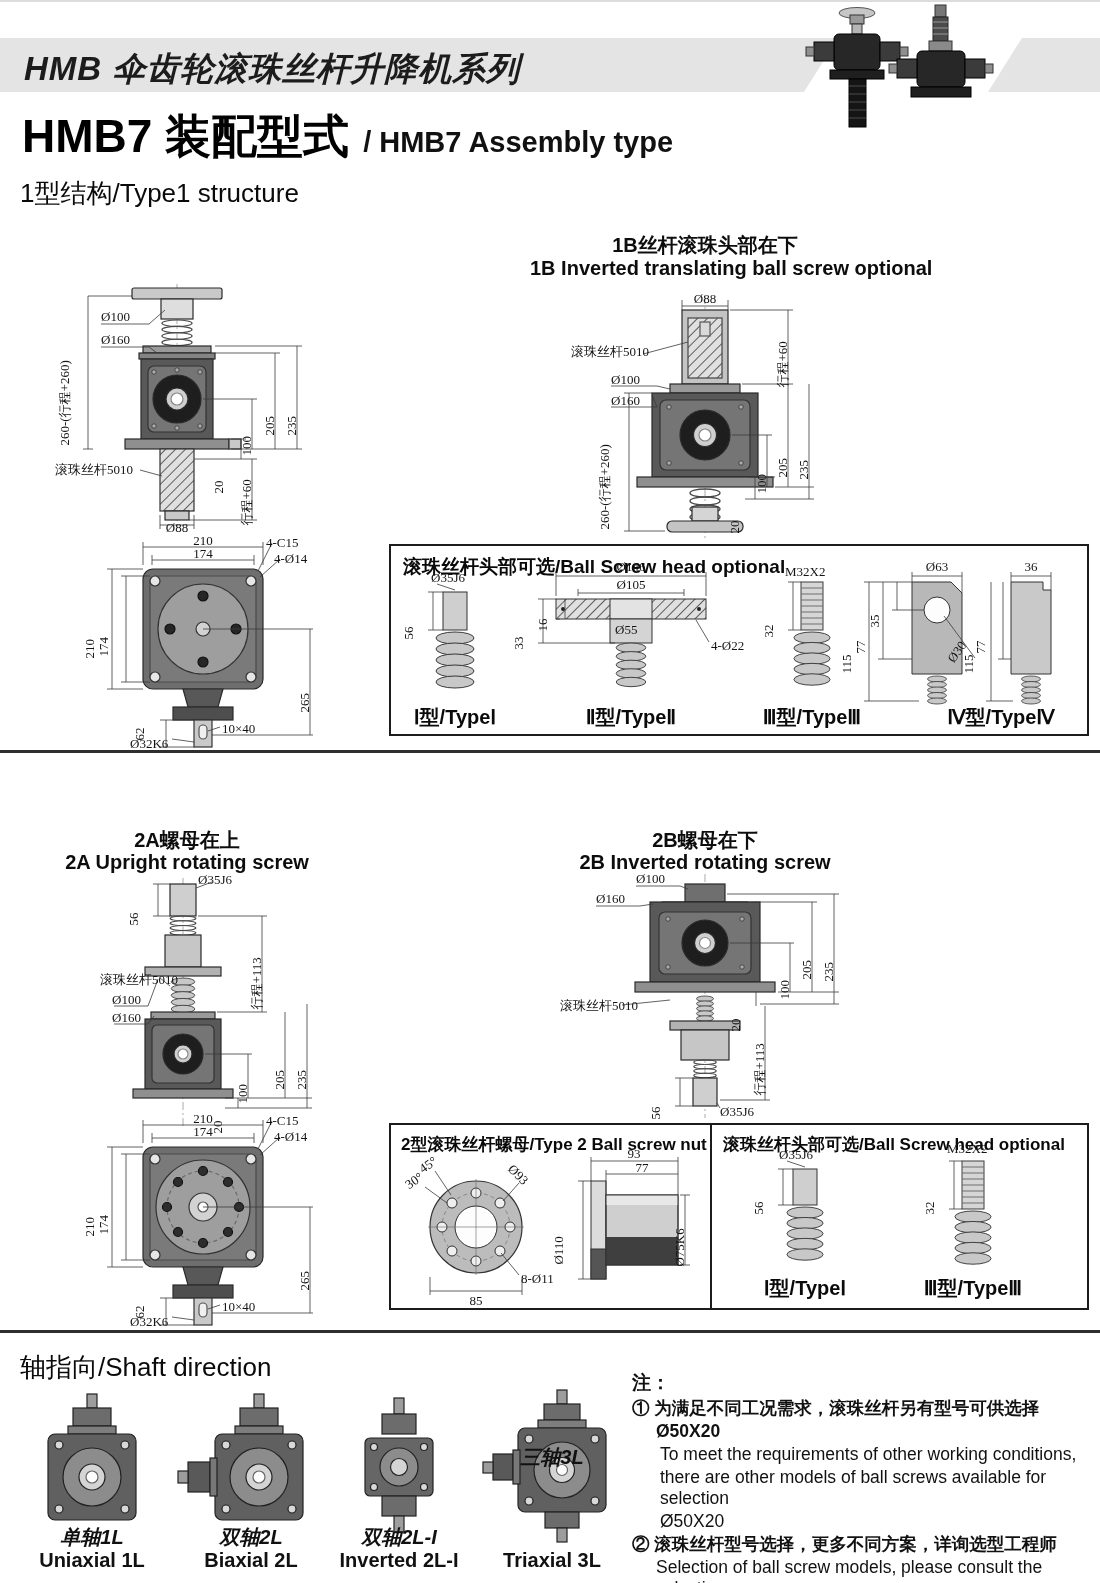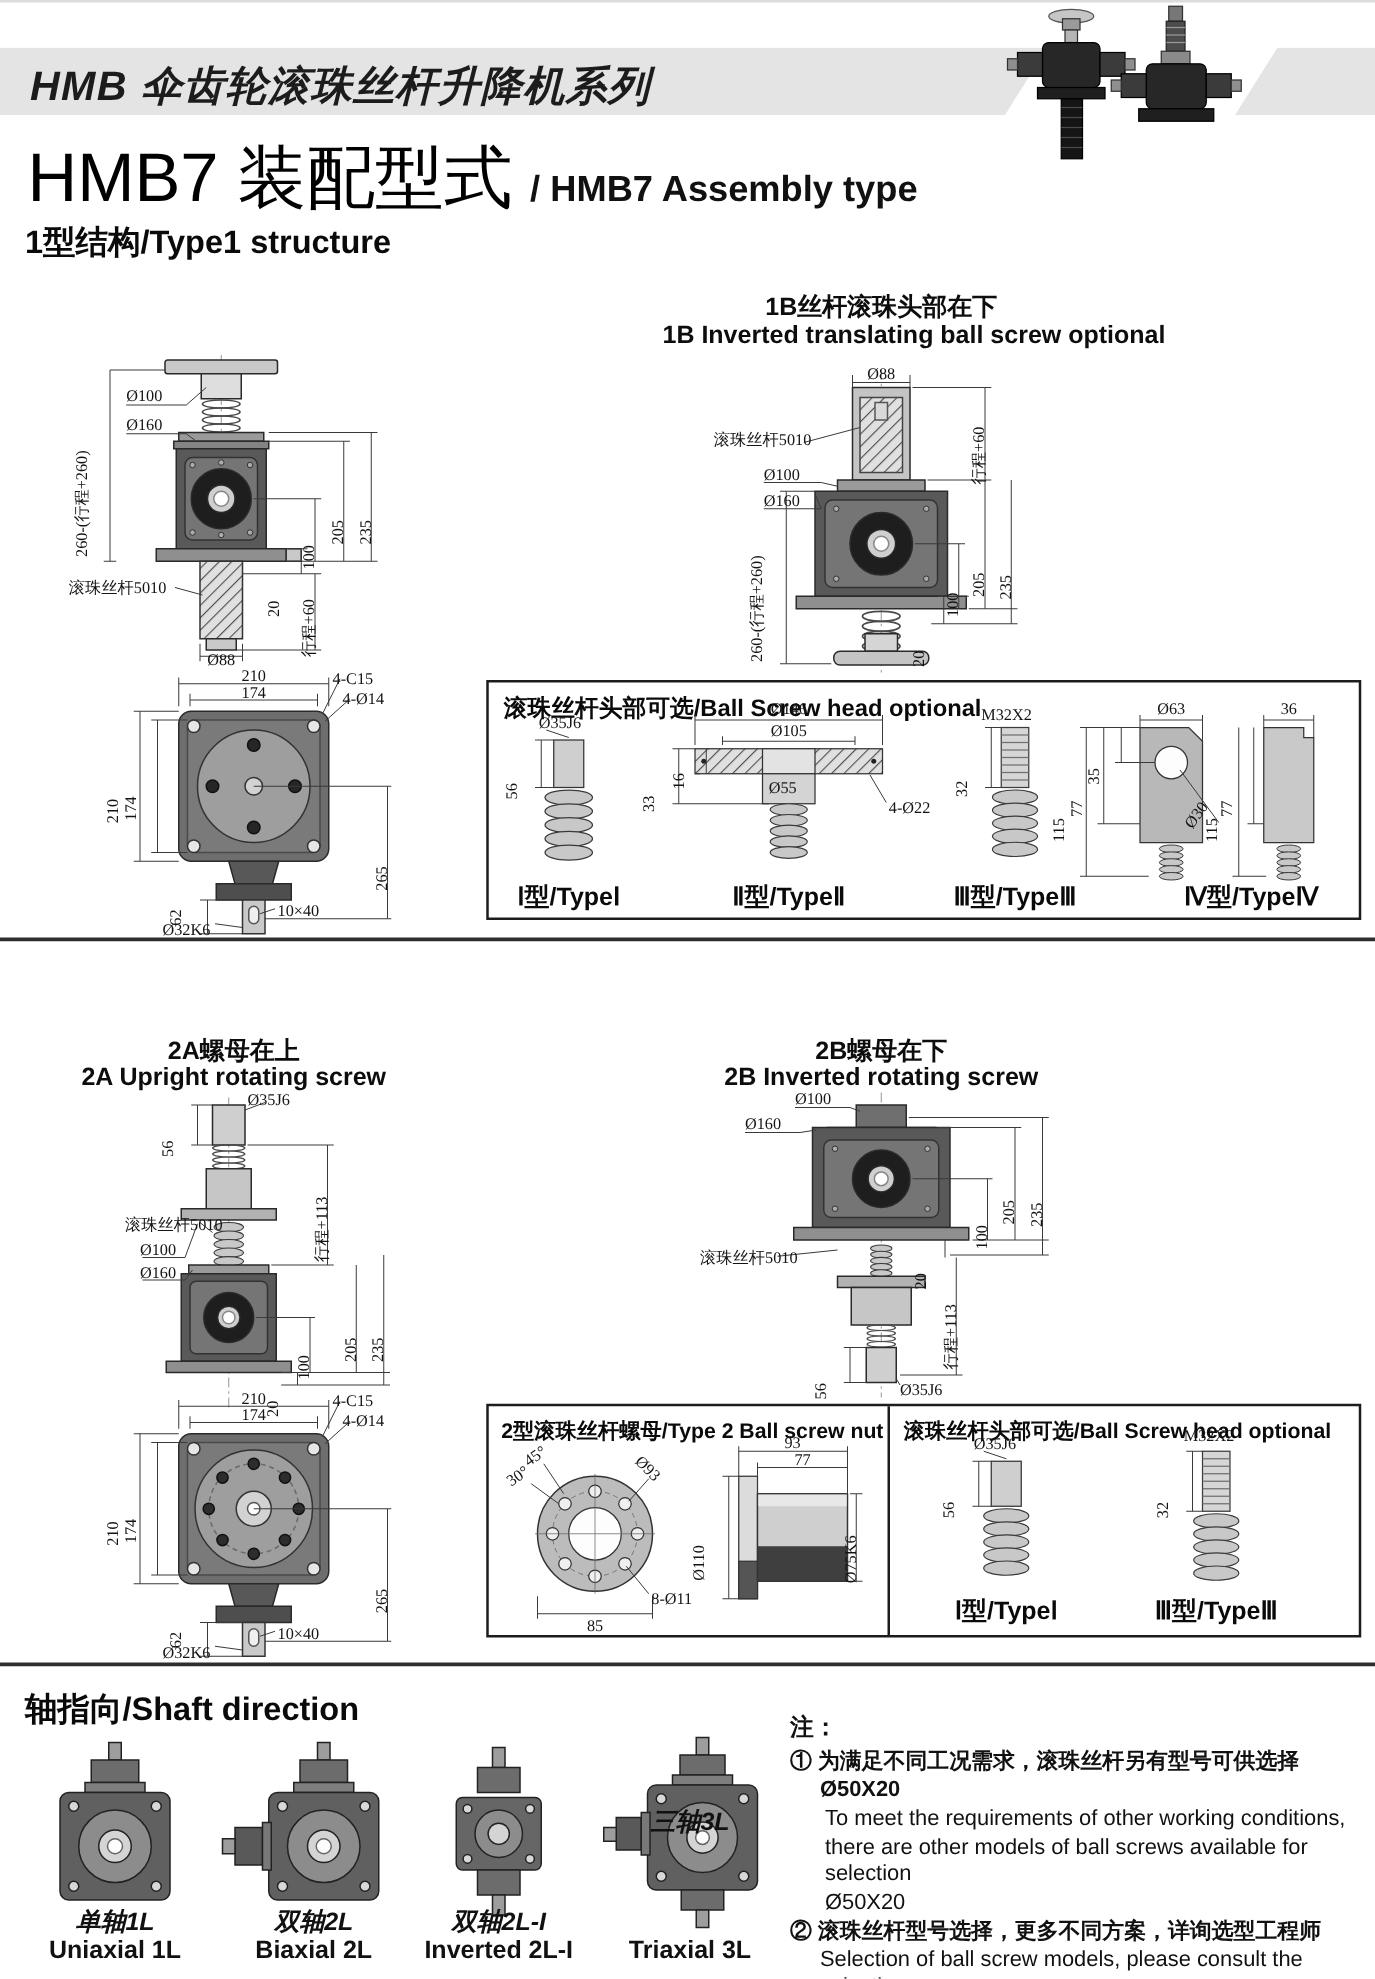--- a/index.html
+++ b/index.html
@@ -6,34 +6,34 @@
   #page{position:relative;width:1100px;height:1583px;background:#fff;overflow:hidden;
         font-family:"Liberation Sans",sans-serif;color:#111;}
   .abs{position:absolute;}
   svg{position:absolute;overflow:visible;}
   .dim{position:absolute;font-family:"Liberation Serif",serif;font-size:13px;color:#141414;
        white-space:nowrap;line-height:1.2;}
   .dimv{position:absolute;font-family:"Liberation Serif",serif;font-size:13px;color:#141414;
         white-space:nowrap;line-height:1.2;transform:rotate(-90deg);transform-origin:left bottom;}
   .dimc{text-align:center;}
   .ft{position:absolute;text-align:center;font-size:20px;font-weight:600;color:#0d0d0d;white-space:nowrap;}
-  .sech{position:absolute;font-size:26px;font-weight:700;color:#0a0a0a;white-space:nowrap;}
+  .sech{position:absolute;font-size:26px;font-weight:400;color:#0a0a0a;white-space:nowrap;}
   .boxt{position:absolute;font-size:19px;font-weight:700;color:#0a0a0a;white-space:nowrap;}
   .boxt2{position:absolute;font-size:17px;font-weight:700;color:#0a0a0a;white-space:nowrap;}
   .tl{position:absolute;text-align:center;font-size:20px;font-weight:700;color:#0a0a0a;white-space:nowrap;}
   .hr{position:absolute;left:0;width:1100px;height:3px;background:#2e2e2e;}
   .box{position:absolute;border:2px solid #1c1c1c;background:#fff;box-sizing:border-box;margin-left:31px;}
   .band{position:absolute;top:38px;left:0;width:838px;height:54px;background:#e4e4e4;
         clip-path:polygon(0 0,838px 0,804px 54px,0 54px);}
   .band2{position:absolute;top:38px;left:988px;width:112px;height:54px;background:#e4e4e4;
          clip-path:polygon(34px 0,112px 0,112px 54px,0 54px);}
   .series{position:absolute;left:24px;top:47px;font-size:33px;font-style:italic;font-weight:800;
           letter-spacing:1px;color:#1c1c1c;white-space:nowrap;}
   .titlerow{position:absolute;left:22px;top:106px;display:flex;align-items:baseline;gap:14px;white-space:nowrap;}
-  .title-zh{font-size:55px;font-weight:400;color:#000;}
+  .title-zh{font-size:46px;font-weight:700;color:#000;}
   .title-en{font-size:29px;font-weight:600;color:#111;}
   .jl-zh{position:absolute;text-align:center;font-size:20px;font-weight:700;white-space:nowrap;font-style:italic;}
   .jl-en{position:absolute;text-align:center;font-size:20px;font-weight:700;white-space:nowrap;}
   .notes{position:absolute;left:632px;top:1372px;width:470px;line-height:1.2;}
   .nlabel{font-size:19px;font-weight:700;margin-bottom:3px;}
   .nzh{font-size:17.5px;font-weight:600;margin-top:2px;}
   .nind{margin-left:24px;font-size:17.5px;font-weight:600;margin-top:2px;}
   .nen{margin-left:28px;font-size:17.5px;font-weight:500;margin-top:2px;}
   .topline{position:absolute;top:0;left:0;width:1100px;height:2px;background:#dcdcdc;}
 </style>

